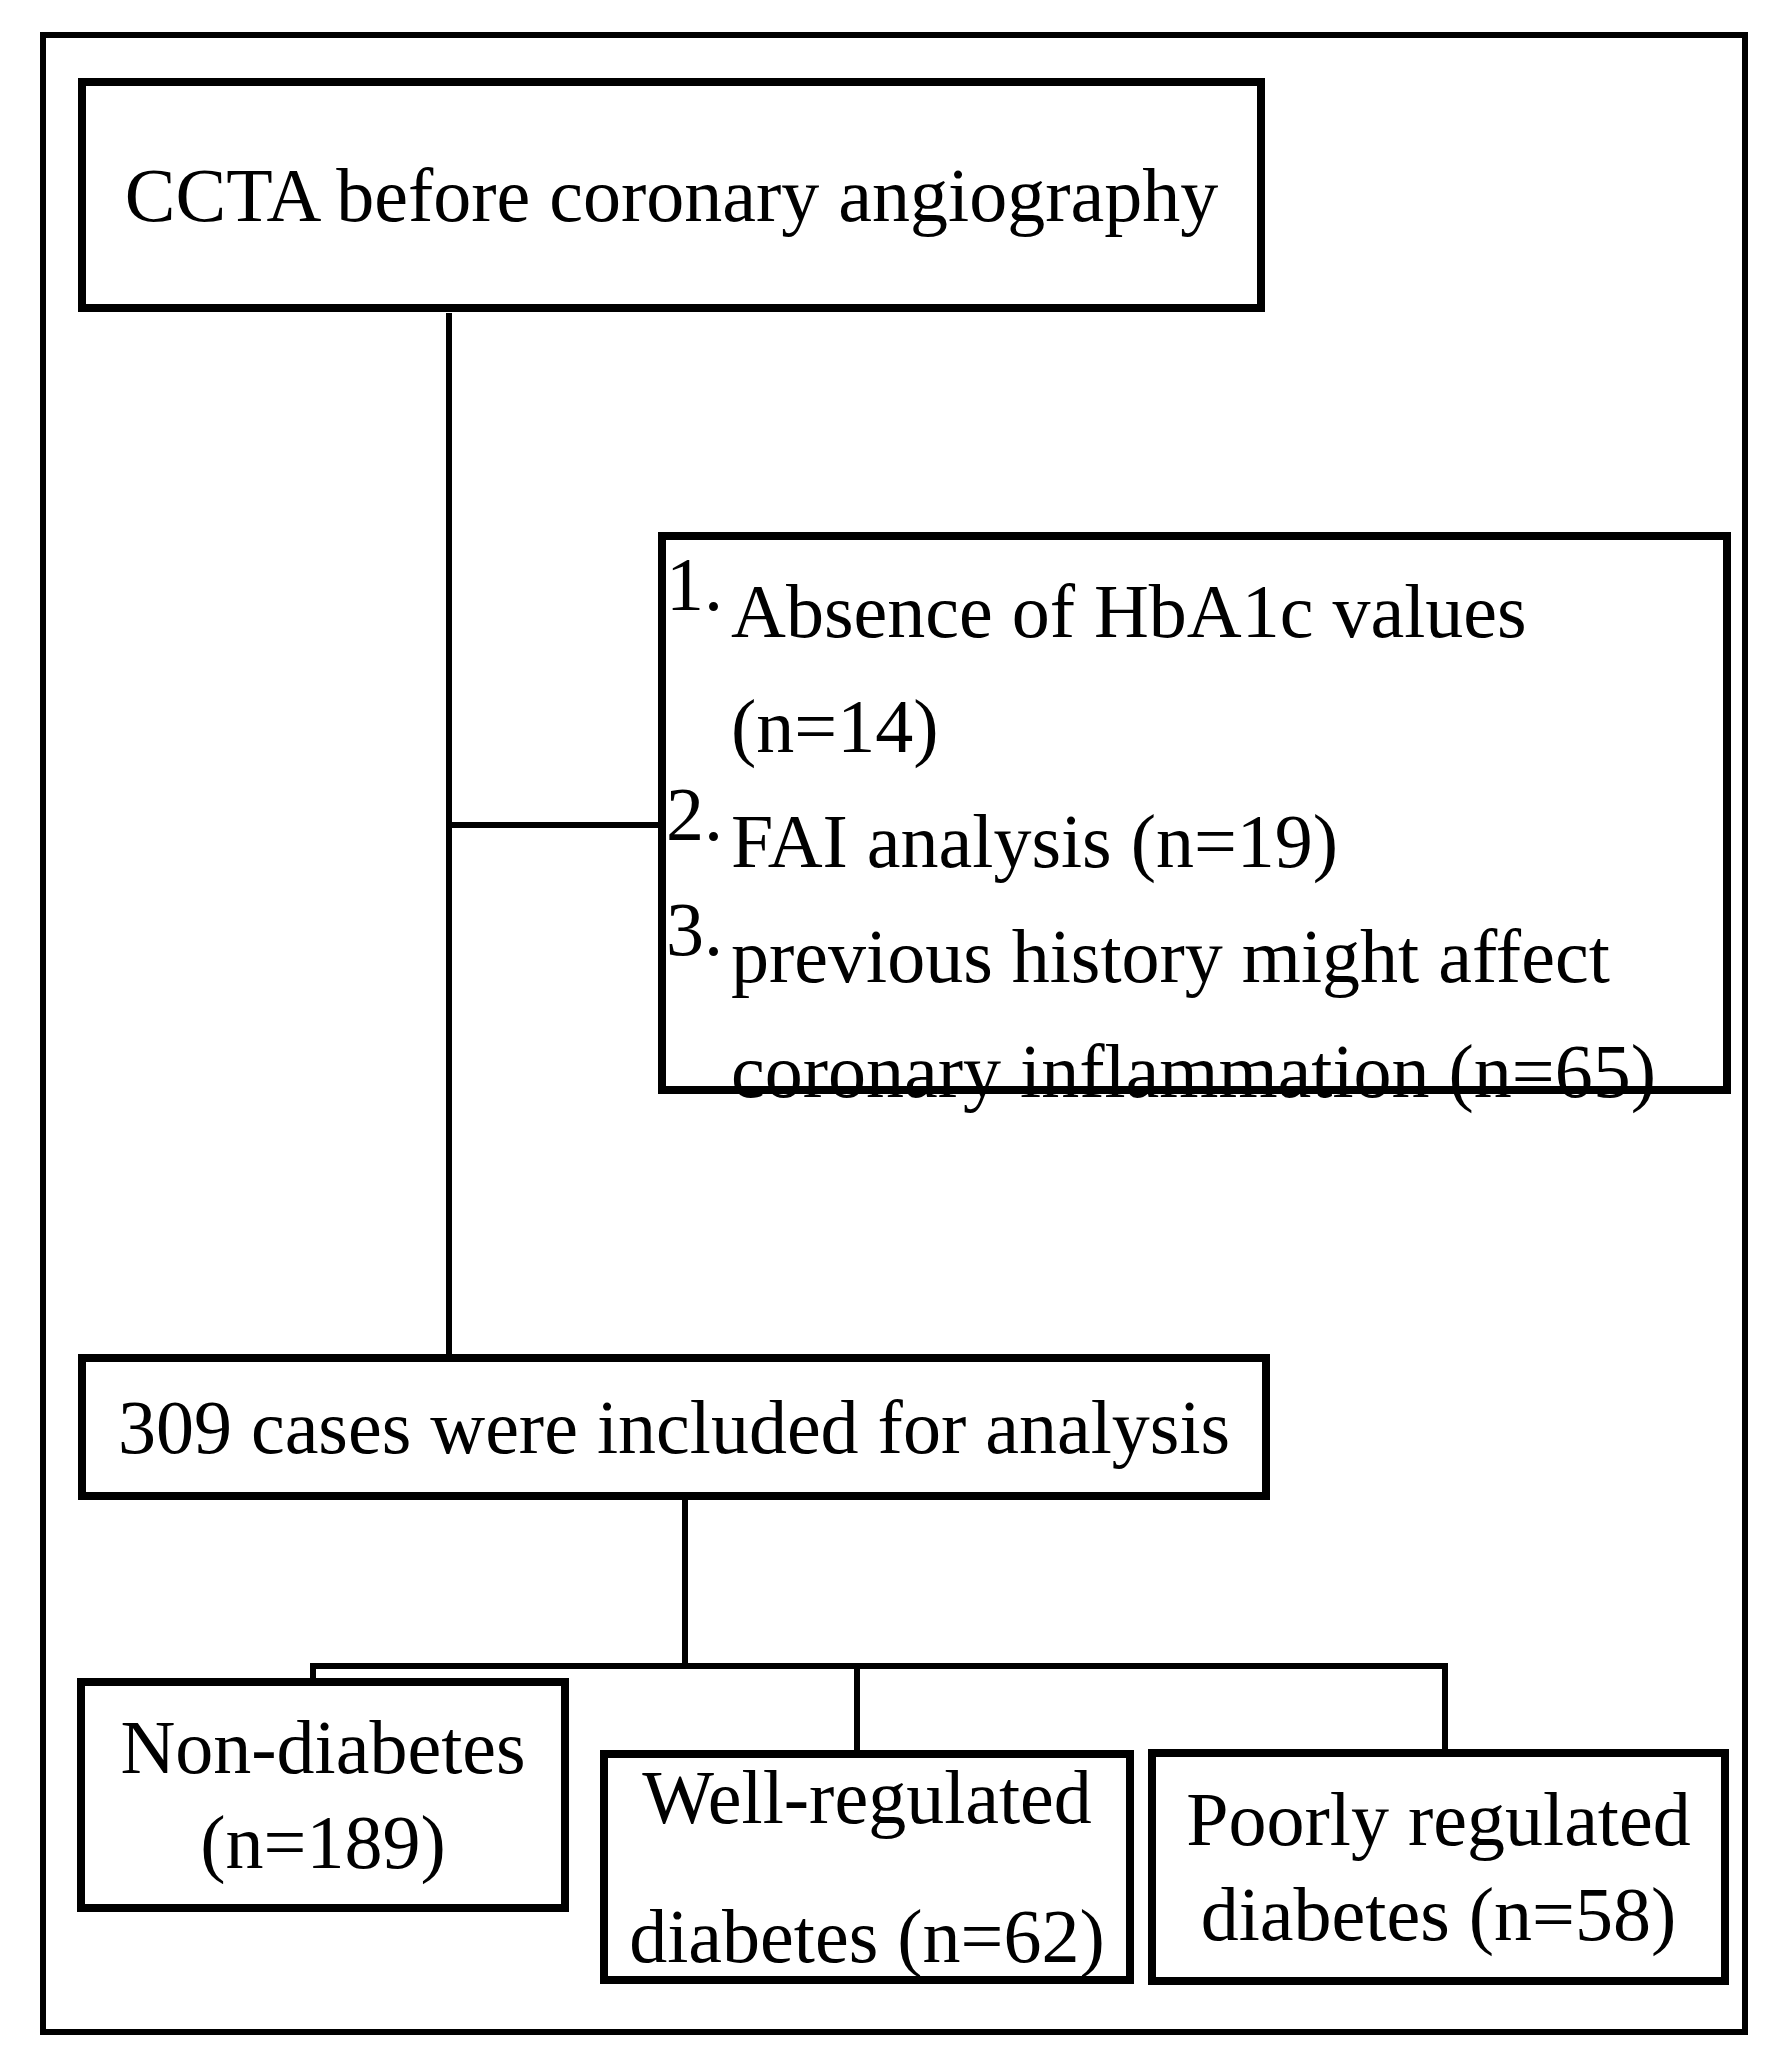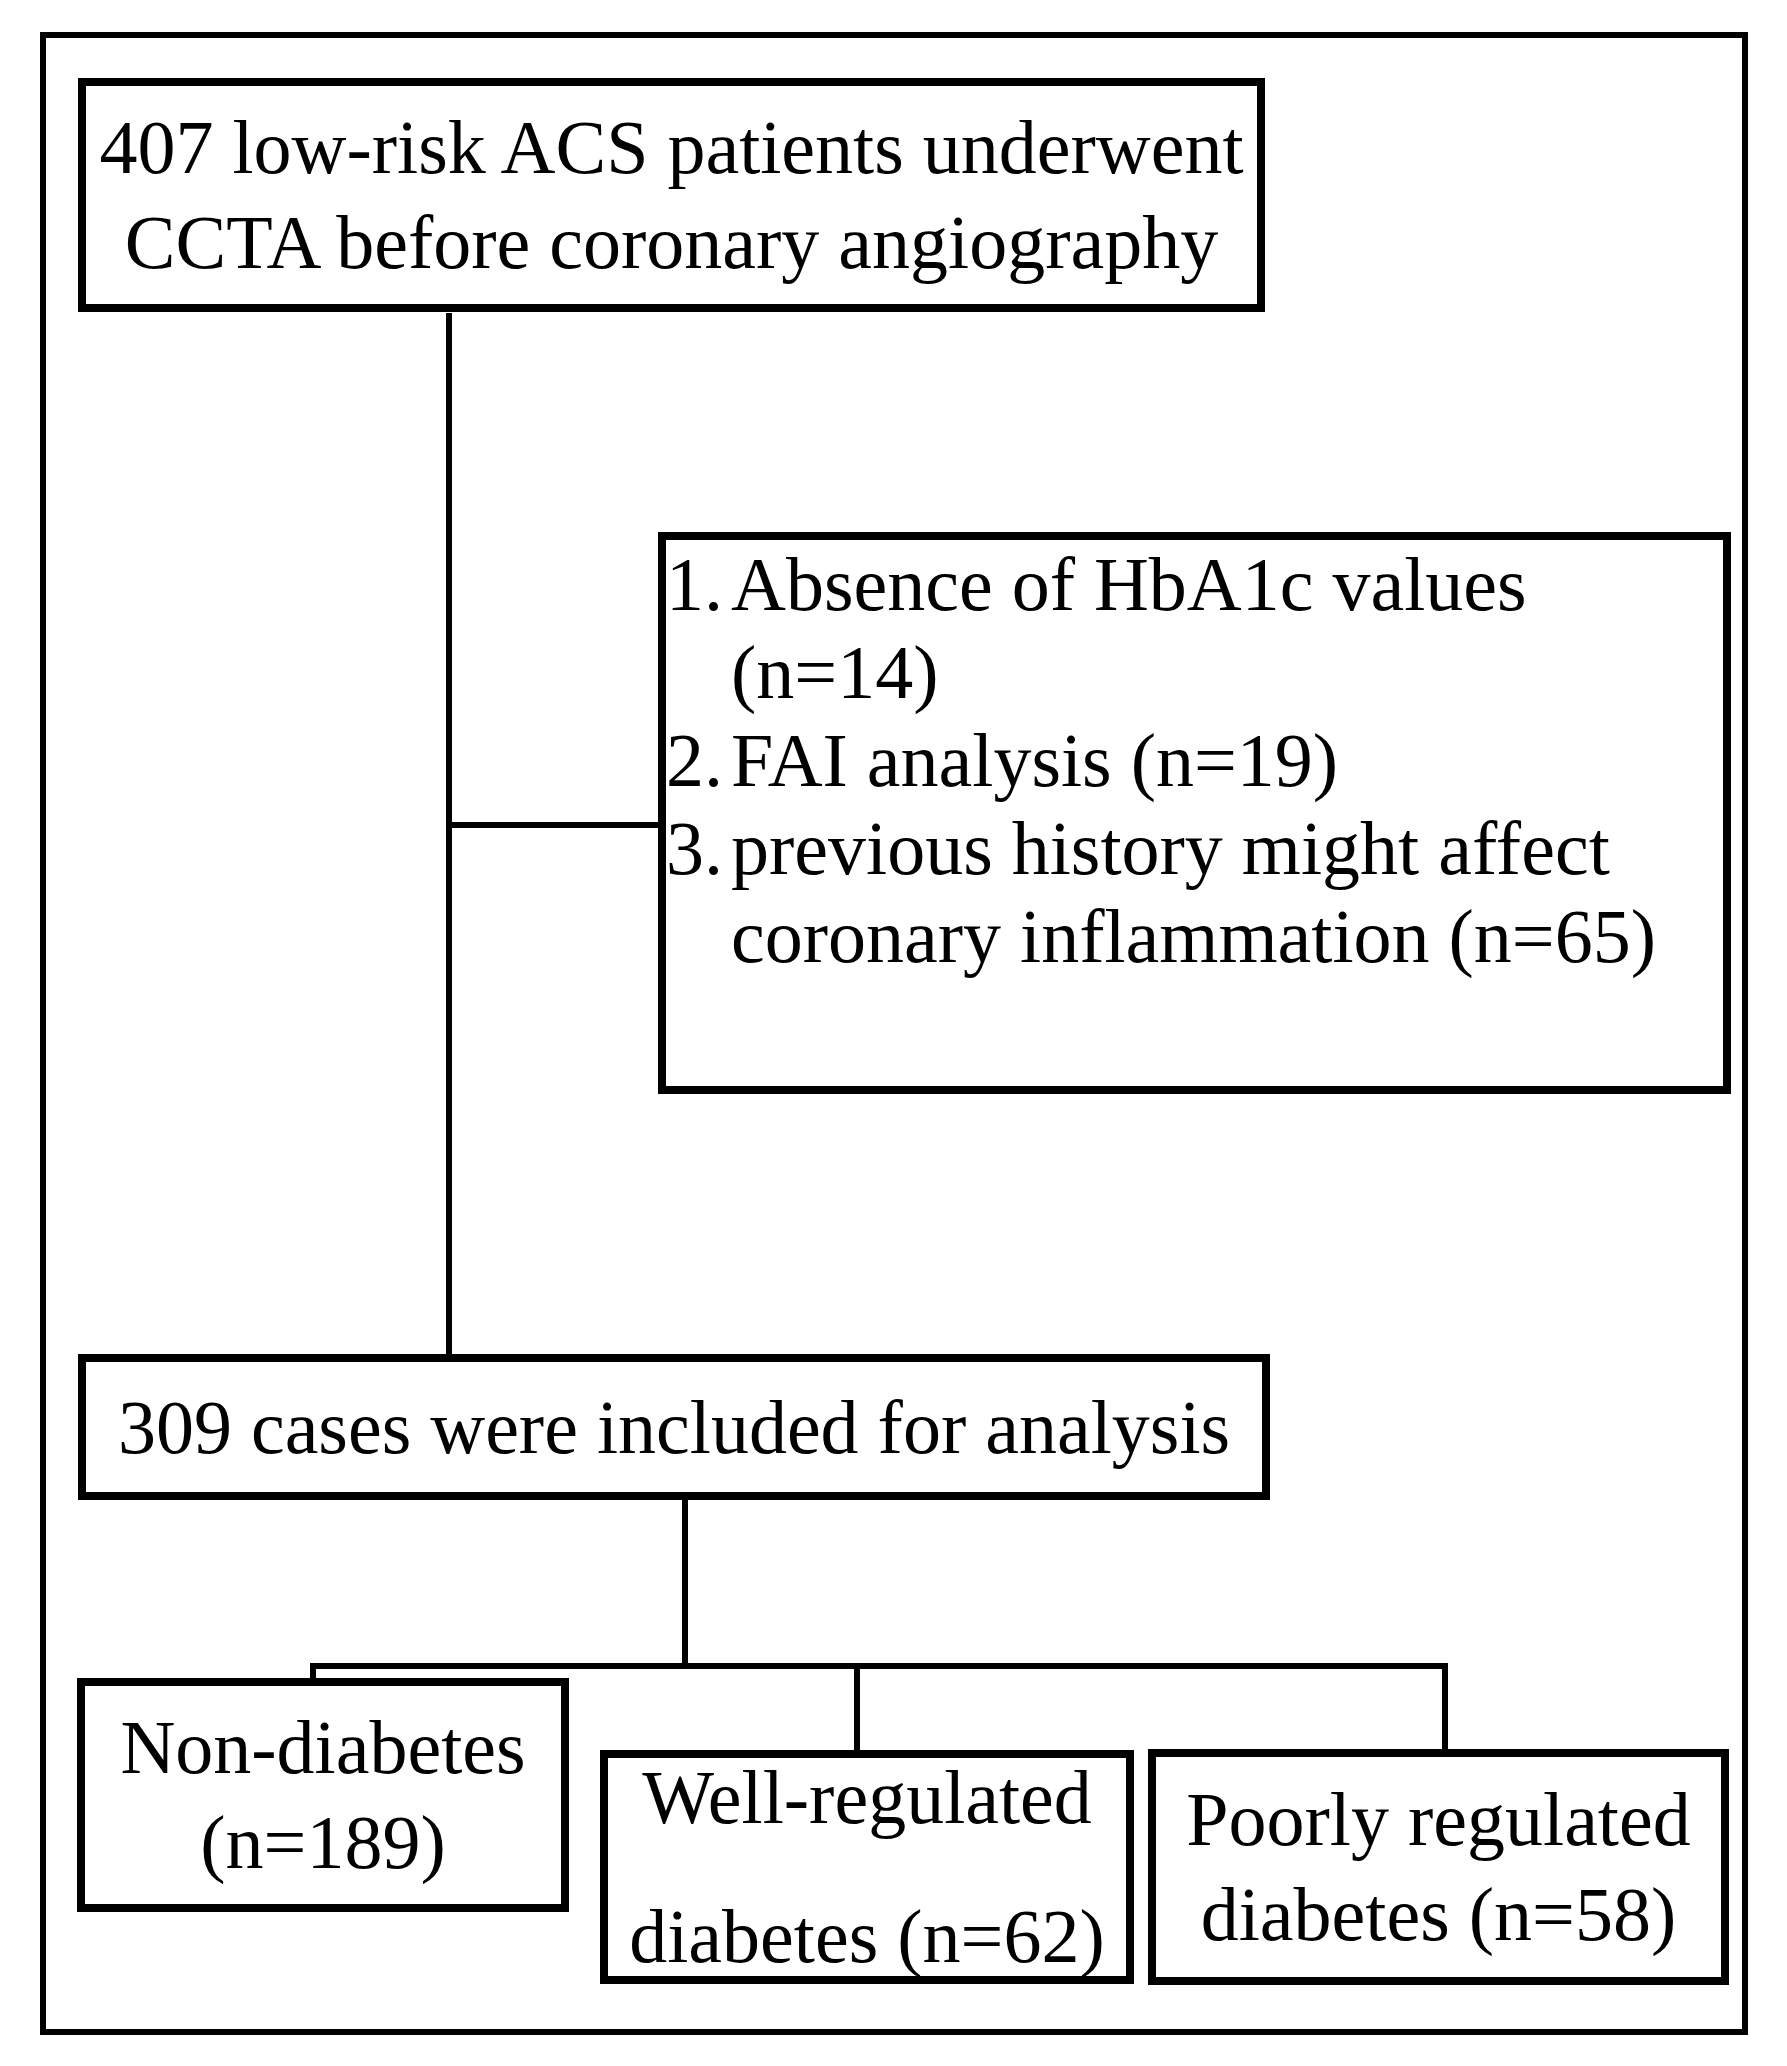--- a/index.html
+++ b/index.html
@@ -45,21 +45,21 @@
     background:var(--paper);
     font-size:76px;
     line-height:88px;
     text-align:left;
   }
   .excl-item{
     display:grid;
     grid-template-columns:65px 1fr;
   }
   .excl-num{white-space:nowrap;}
-  .excl-line{white-space:nowrap;}
+  .excl-line{white-space:nowrap;margin-top:27px;}
   .conn{
     background:var(--ink);
   }
 </style>
 </head>
 <body>
 
 <div id="canvas">
 
   <div class="abs frame" style="left:40px;top:32px;width:1708px;height:2003px;"></div>
@@ -70,21 +70,20 @@
 
   <div class="abs conn" style="left:682px;top:1496px;width:6.3px;height:170px;"></div>
 
   <div class="abs conn" style="left:310px;top:1663px;width:1138px;height:6.3px;"></div>
 
   <div class="abs conn" style="left:310px;top:1663px;width:6.3px;height:88px;"></div>
   <div class="abs conn" style="left:854px;top:1663px;width:6.3px;height:88px;"></div>
   <div class="abs conn" style="left:1442px;top:1663px;width:6.3px;height:88px;"></div>
 
   <div class="abs node" style="left:78px;top:78px;width:1187px;height:234px;">
-    <div class="line">407 low-risk ACS patients underwent</div>
     <div class="line">CCTA before coronary angiography</div>
   </div>
 
   <div class="abs excl" style="left:658px;top:532px;width:1073px;height:562px;">
     <div class="excl-item">
       <span class="excl-num">1.</span>
       <div class="excl-lines">
         <div class="excl-line">Absence of HbA1c values</div>
         <div class="excl-line">(n=14)</div>
       </div>

